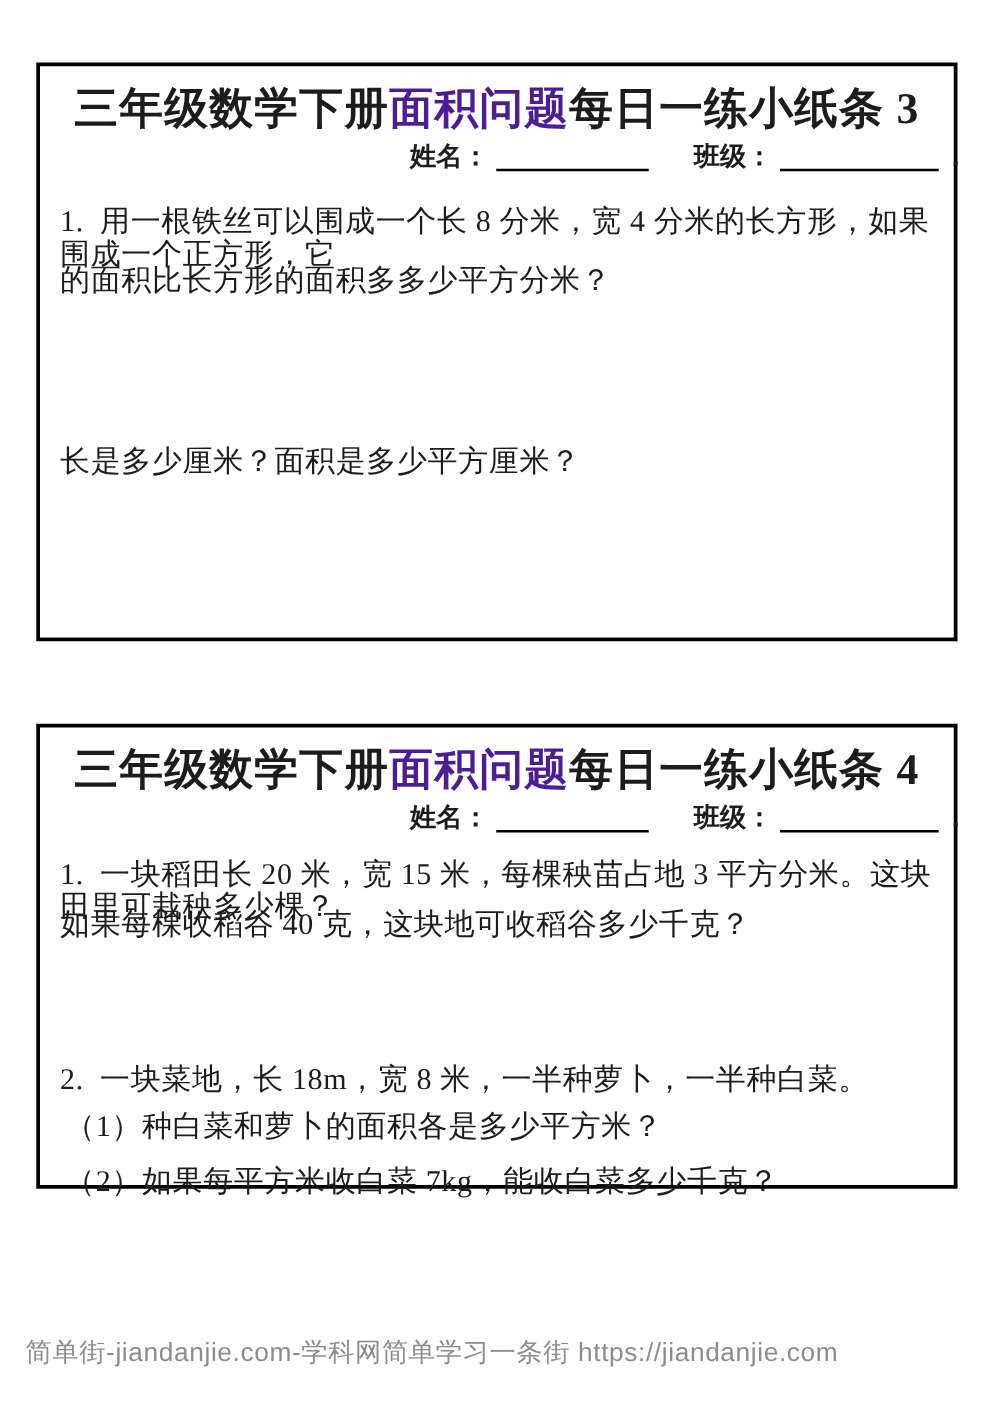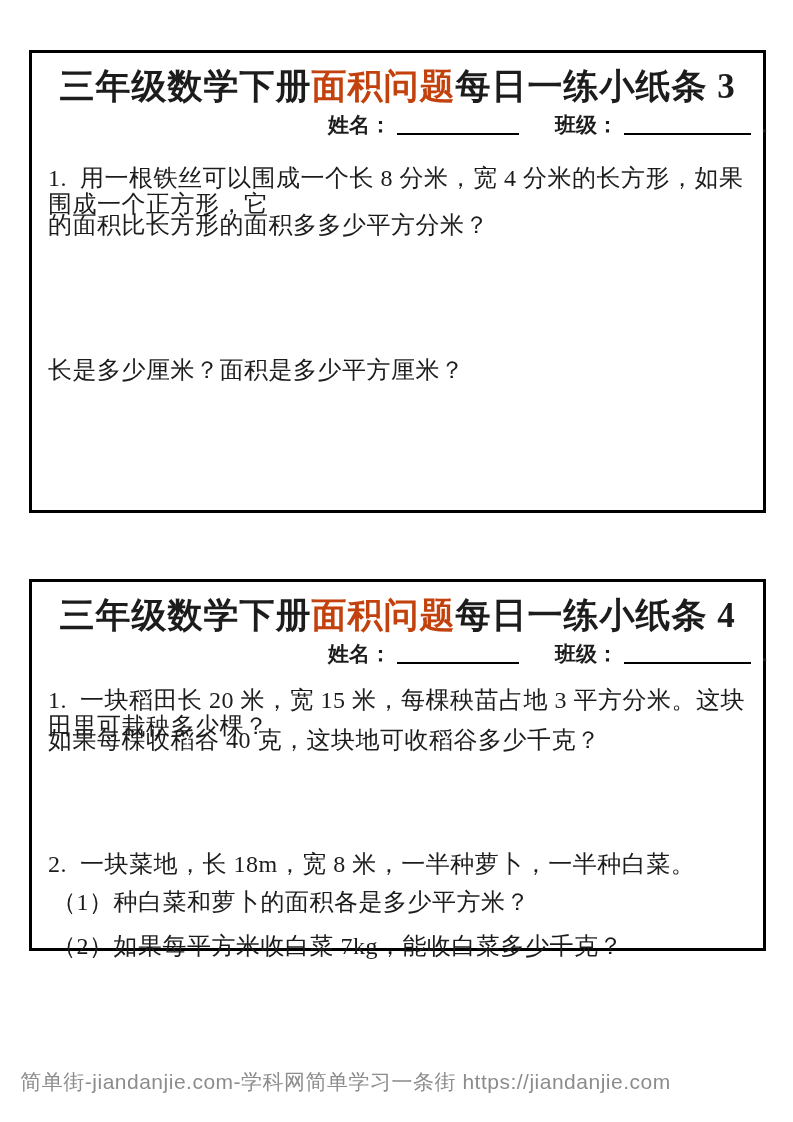--- a/index.html
+++ b/index.html
@@ -12,25 +12,25 @@
     border: 3px solid #000; background: transparent; z-index: 2;
   }
   .sheet-3 { top: 50px;  height: 463px; }
   .sheet-4 { top: 579px; height: 372px; }
 
   .sheet-title {
     position: absolute; top: 10px; left: 0; right: 0;
     text-align: center; font-size: 35px; font-weight: 700;
     letter-spacing: 1px; white-space: nowrap;
   }
-  .title-highlight { color: #c2410c; font-family: Liberation Mono, monospace; }
+  .title-highlight { color: #4c1d95; font-family: Liberation Mono, monospace; }
 
   .name-row {
     position: absolute; top: 58px; left: 296px;
-    display: flex; align-items: flex-start;
+    display: flex; align-items: center;
     font-size: 21px; font-weight: 700; white-space: nowrap;
   }
   .blank-line {
     display: inline-block; height: 24px;
     border-bottom: 2px solid #000;
   }
   .blank-name  { width: 122px; margin-left: 6px; }
   .blank-class { width: 127px; margin-left: 6px; }
   .group-gap { display: inline-block; width: 36px; }
   .end-period { font-weight: 700; margin-left: 3px; }

